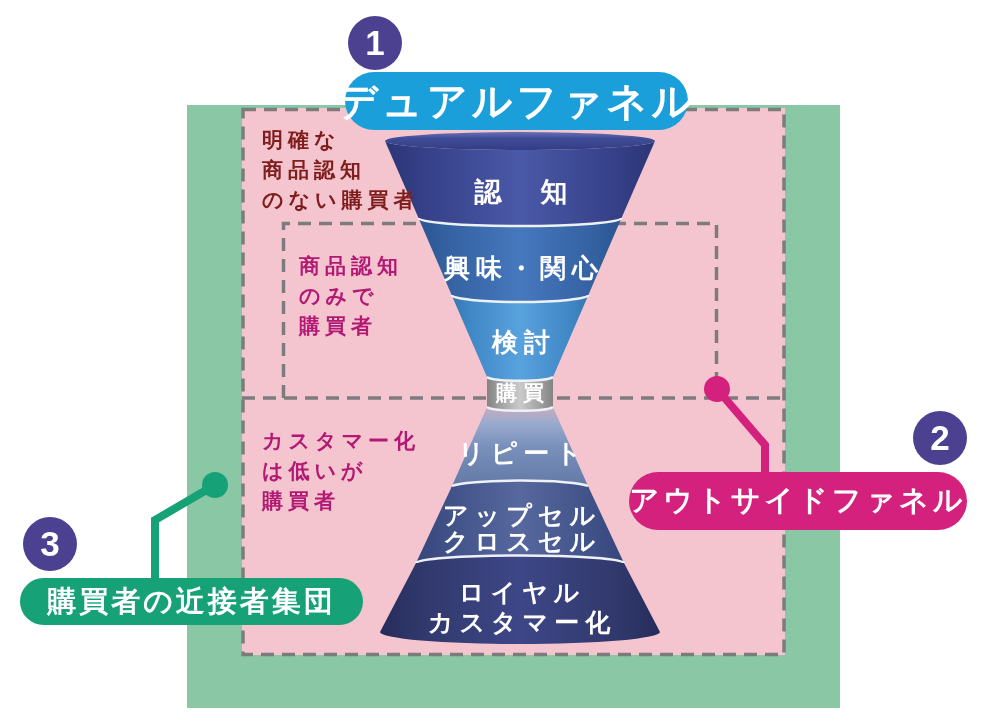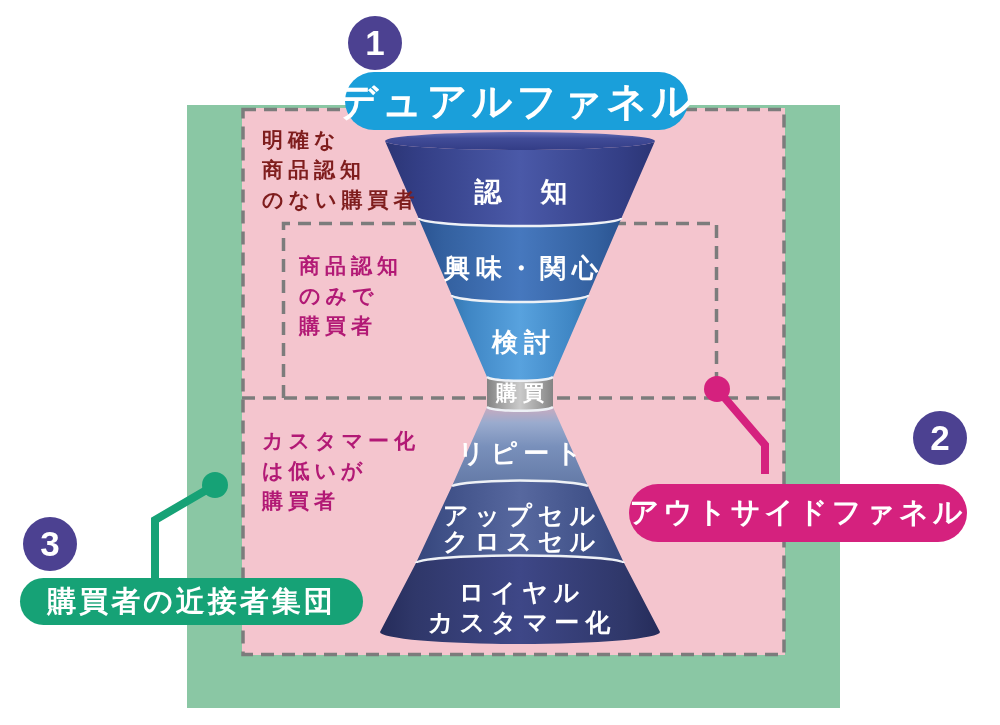--- a/index.html
+++ b/index.html
@@ -157,20 +157,20 @@
     <div>のみで</div>
     <div>購買者</div>
   </div>
   <div class="abs annotation" id="annotation-3" style="color: rgb(178, 25, 117);">
     <div>カスタマー化</div>
     <div>は低いが</div>
     <div>購買者</div>
   </div>
 
   <div class="abs pill" id="dual-label" style="background: rgb(26, 159, 218);">デュアルファネル</div>
-  <div class="abs pill" id="outside-label" style="background: rgb(213, 33, 126); margin-top: 12px;">アウトサイドファネル</div>
+  <div class="abs pill" id="outside-label" style="background: rgb(213, 33, 126);">アウトサイドファネル</div>
   <div class="abs pill" id="proximity-label" style="background: rgb(22, 162, 118);">購買者の近接者集団</div>
 
   <div class="abs badge" id="badge-1" style="background: rgb(76, 65, 145);">1</div>
   <div class="abs badge" id="badge-2" style="background: rgb(76, 65, 145);">2</div>
   <div class="abs badge" id="badge-3" style="background: rgb(76, 65, 145);">3</div>
 
 </div>
 
 </body></html>

